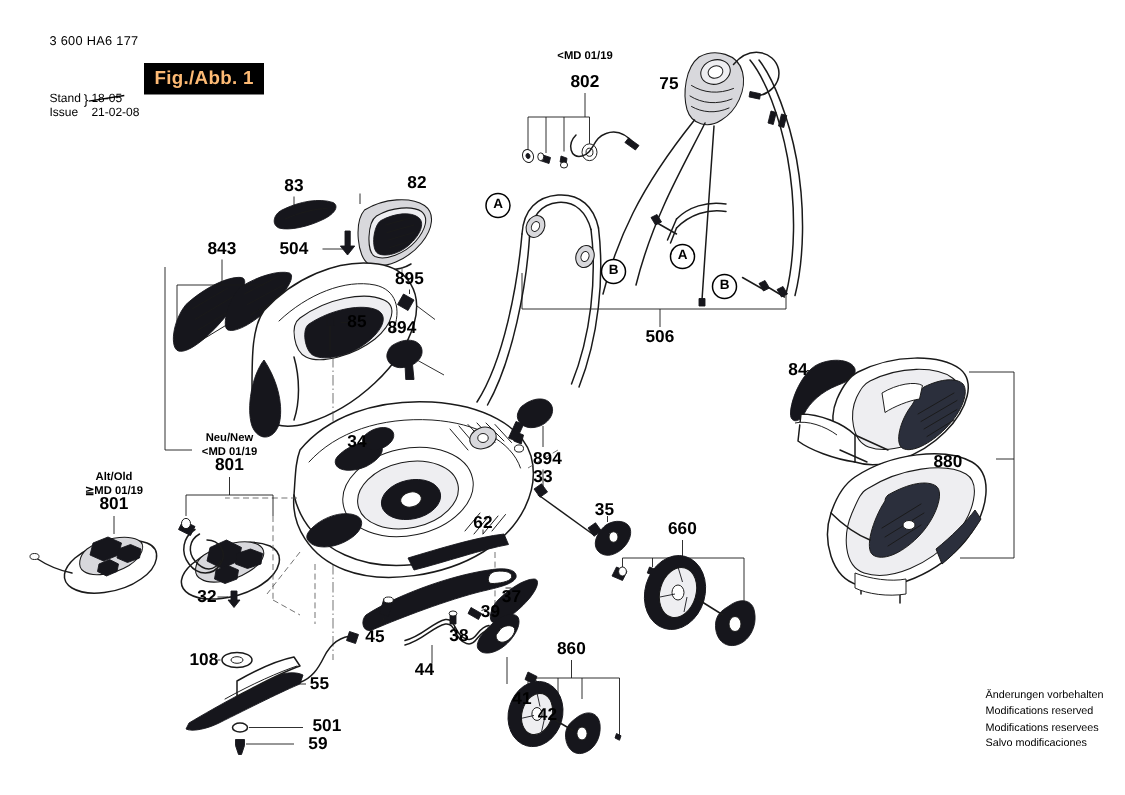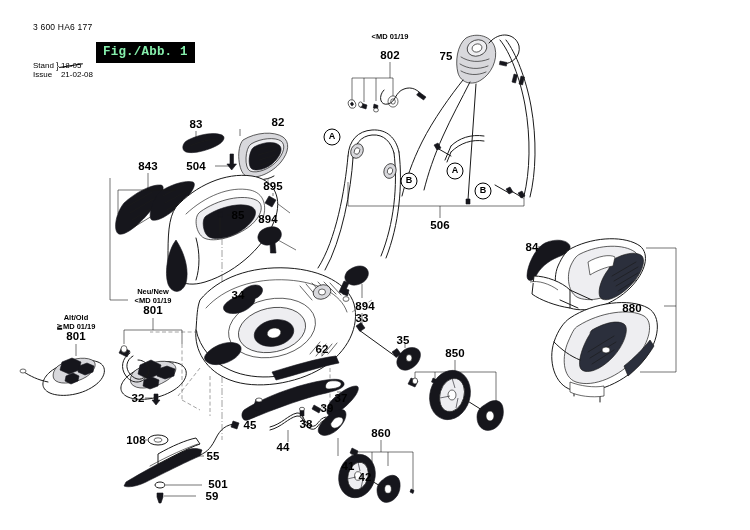--- a/index.html
+++ b/index.html
@@ -9,22 +9,22 @@
 
   
   .hdr{position:absolute;left:33px;top:22px;font-size:8.5px;line-height:1.25;}
   .hdr .code{font-size:8.5px;letter-spacing:.2px;margin-bottom:15px;}
   .hdr table{border-collapse:collapse;font-size:8px;margin-top:28px;}
   .hdr td{padding:0 2px 0 0;vertical-align:top;line-height:1.15;}
   .brace{font-size:9px;padding:0 3px 0 1px;}
   .struck{position:relative;display:inline-block;}
   .struck::after{content:"";position:absolute;left:-2px;right:-2px;top:52%;
      height:1px;background:#000;transform:rotate(-9deg);}
-  .figbox{position:absolute;left:96px;top:42px;background:#000;color:#86efac;
-     font-size:12.5px;font-weight:bold;padding:3px 7px 4px 7px;letter-spacing:.2px;font-family:Liberation Mono, monospace;}
+  .figbox{position:absolute;left:96px;top:42px;background:#000;color:#fdba74;
+     font-size:12.5px;font-weight:bold;padding:3px 7px 4px 7px;letter-spacing:.2px;}
 
   
   .footer{position:absolute;left:657px;top:458px;font-size:7.2px;line-height:1.5;text-align:left;}
 
   
   svg.art{position:absolute;left:0;top:0;width:750px;height:530px;}
 
   
   .lbl{position:absolute;font-size:11.5px;font-weight:bold;white-space:nowrap;
        letter-spacing:.1px;transform:translate(-50%,-50%);}
@@ -50,20 +50,26 @@
       </tr>
       <tr>
         <td>Issue</td>
         <td>21-02-08</td>
       </tr>
     </tbody>
       </table>
   </div>
   <div class="figbox">Fig./Abb. 1</div>
 
+  <div class="footer">
+    <div>Änderungen vorbehalten</div>
+    <div>Modifications reserved</div>
+    <div>Modifications reservees</div>
+    <div>Salvo modificaciones</div>
+  </div>
 
   <svg class="art" viewBox="0 0 750 530">
     <defs>
       <style>
         .o{fill:none;stroke:#1a1a1a;stroke-width:1;stroke-linejoin:round;stroke-linecap:round;}
         .oT{fill:none;stroke:#1a1a1a;stroke-width:.65;stroke-linejoin:round;stroke-linecap:round;}
         .fw{fill:#ffffff;stroke:#1a1a1a;stroke-width:1;stroke-linejoin:round;}
         .fwT{fill:#ffffff;stroke:#1a1a1a;stroke-width:.65;stroke-linejoin:round;}
         .fk{fill:#16161c;stroke:#16161c;stroke-width:.6;stroke-linejoin:round;}
         .fd{fill:#2b2f3c;stroke:#1a1a1a;stroke-width:.65;stroke-linejoin:round;}
@@ -394,21 +400,21 @@
   <div class="lbl" style="left:440px;top:225px;">506</div>
   <div class="lbl" style="left:532px;top:247px;">84</div>
   <div class="lbl" style="left:632px;top:308px;text-align:center;">880</div>
   <div class="lbl" style="left:153px;top:310px;">801</div>
   <div class="lbl" style="left:76px;top:336px;">801</div>
   <div class="lbl" style="left:238px;top:295px;">34</div>
   <div class="lbl" style="left:365px;top:306px;">894</div>
   <div class="lbl" style="left:362px;top:318px;">33</div>
   <div class="lbl" style="left:403px;top:340px;">35</div>
   <div class="lbl" style="left:322px;top:349px;">62</div>
-  <div class="lbl" style="left:455px;top:353px;">850</div>
+  <div class="lbl" style="left:455px;top:353px;">660</div>
   <div class="lbl" style="left:138px;top:398px;">32</div>
   <div class="lbl" style="left:341px;top:398px;">37</div>
   <div class="lbl" style="left:306px;top:424px;">38</div>
   <div class="lbl" style="left:327px;top:408px;">39</div>
   <div class="lbl" style="left:250px;top:425px;">45</div>
   <div class="lbl" style="left:283px;top:447px;">44</div>
   <div class="lbl" style="left:348px;top:466px;">41</div>
   <div class="lbl" style="left:365px;top:477px;">42</div>
   <div class="lbl" style="left:381px;top:433px;">860</div>
   <div class="lbl" style="left:136px;top:440px;">108</div>

